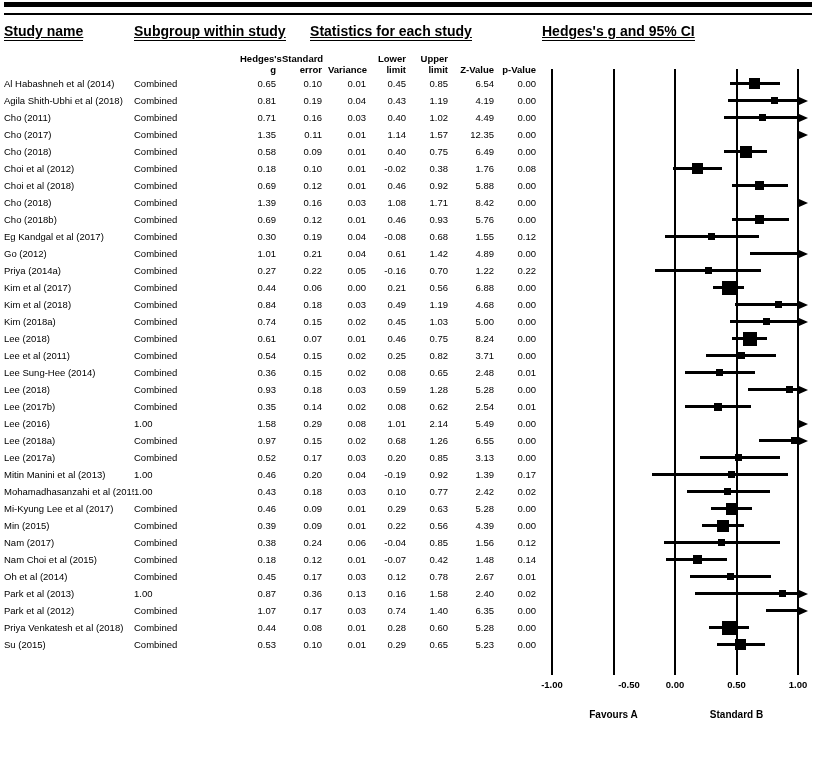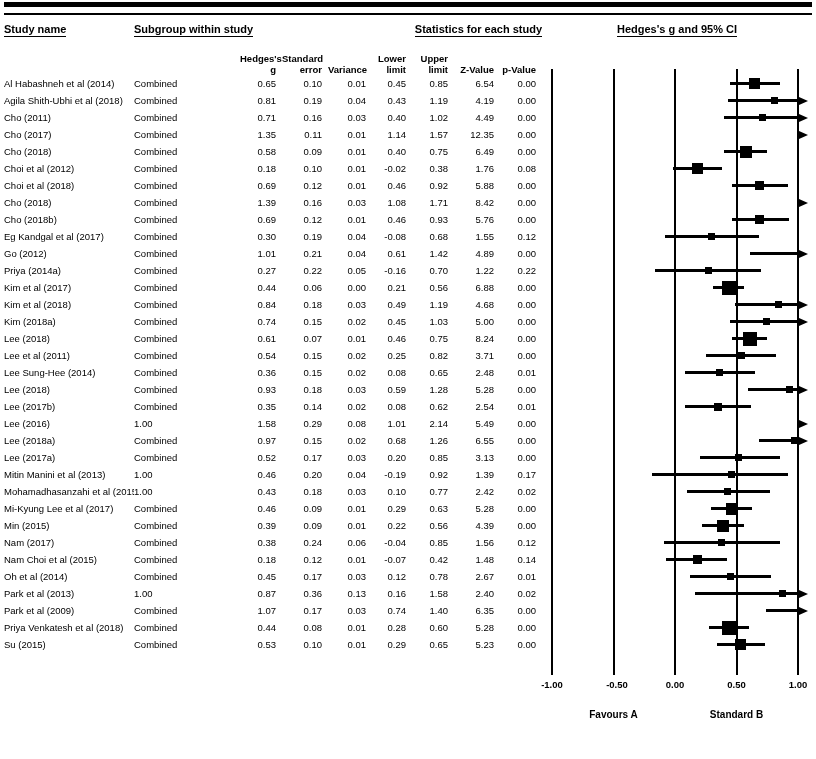--- a/index.html
+++ b/index.html
@@ -3,24 +3,24 @@
 <meta charset="utf-8">
 <style>
   html,body{margin:0;padding:0;background:#fff;}
   body{width:816px;height:759px;font-family:"Liberation Sans",sans-serif;color:#000;position:relative;overflow:hidden;}
   .page{padding:0 4px;}
   .rule{background:#000;}
   .top-rule-1{height:5px;margin-top:2px;}
   .top-rule-2{height:2px;margin-top:6px;}
   .hdr-grid,.subhdr-grid,.trow{display:grid;grid-template-columns:130px 106px 42px 46px 44px 40px 42px 46px 42px 270px;}
   .hdr-grid{margin-top:8px;height:18px;align-items:start;}
-  .hdr{font-size:11px;font-weight:700;white-space:nowrap;}
+  .hdr{font-size:14px;font-weight:700;white-space:nowrap;text-decoration:underline;}
   .hdr span{border-bottom:1.5px solid #000;padding-bottom:1px;}
-  .hdr-stats{grid-column:3 / span 7;text-align:right;}
-  .hdr-plot{grid-column:10;text-align:center;}
+  .hdr-stats{grid-column:3 / span 7;text-align:center;}
+  .hdr-plot{grid-column:10;}
   .subhdr-grid{height:30px;margin-top:4px;align-items:end;}
   .subhdr{font-size:9.5px;font-weight:700;text-align:right;padding-right:6px;line-height:11px;white-space:pre-line;}
   .rows-wrap{position:relative;margin-bottom:112px;}
   .trow{height:17px;line-height:17px;font-size:9.5px;}
   .cell{white-space:nowrap;overflow:hidden;}
   .cell.num{text-align:right;padding-right:6px;}
   .plot-col{position:absolute;top:0;left:546px;width:270px;height:578px;overflow:visible;}
   .grid-line{position:absolute;width:2px;top:-6px;height:606px;background:#000;}
   .ci-line{position:absolute;height:3px;background:#000;}
   .sq{position:absolute;background:#000;}
@@ -397,21 +397,21 @@
           <div class="cell">1.00</div>
           <div class="cell num">0.87</div>
           <div class="cell num">0.36</div>
           <div class="cell num">0.13</div>
           <div class="cell num">0.16</div>
           <div class="cell num">1.58</div>
           <div class="cell num">2.40</div>
           <div class="cell num">0.02</div>
         </div>
         <div class="trow">
-          <div class="cell">Park et al (2009)</div>
+          <div class="cell">Park et al (2012)</div>
           <div class="cell">Combined</div>
           <div class="cell num">1.07</div>
           <div class="cell num">0.17</div>
           <div class="cell num">0.03</div>
           <div class="cell num">0.74</div>
           <div class="cell num">1.40</div>
           <div class="cell num">6.35</div>
           <div class="cell num">0.00</div>
         </div>
         <div class="trow">
@@ -509,21 +509,21 @@
         <div class="ci-line" style="left: 144.68px; width: 103.32px; top: 517px;"></div>
         <div class="sq" style="width: 7px; height: 7px; left: 228.51px; top: 515px;"></div>
         <div class="arrow" style="left: 249px; top: 514.5px;"></div>
         <div class="ci-line" style="left: 216.02px; width: 31.98px; top: 534px;"></div>
         <div class="arrow" style="left: 249px; top: 531.5px;"></div>
         <div class="ci-line" style="left: 159.44px; width: 39.36px; top: 551px;"></div>
         <div class="sq" style="width: 14px; height: 14px; left: 172.12px; top: 545.5px;"></div>
         <div class="ci-line" style="left: 166.82px; width: 47.97px; top: 568px;"></div>
         <div class="sq" style="width: 11px; height: 11px; left: 184.69px; top: 564px;"></div>
         <div class="tick" style="left: 2px;">-1.00</div>
-        <div class="tick" style="left: 67px;">-0.50</div>
+        <div class="tick" style="left: 79px;">-0.50</div>
         <div class="tick" style="left: 125px;">0.00</div>
         <div class="tick" style="left: 186.5px;">0.50</div>
         <div class="tick" style="left: 248px;">1.00</div>
         <div class="favours" style="left: 63.5px;">Favours A</div>
         <div class="favours" style="left: 186.5px;">Standard B</div>
       </div>
   </div>
 
 </div>
 

